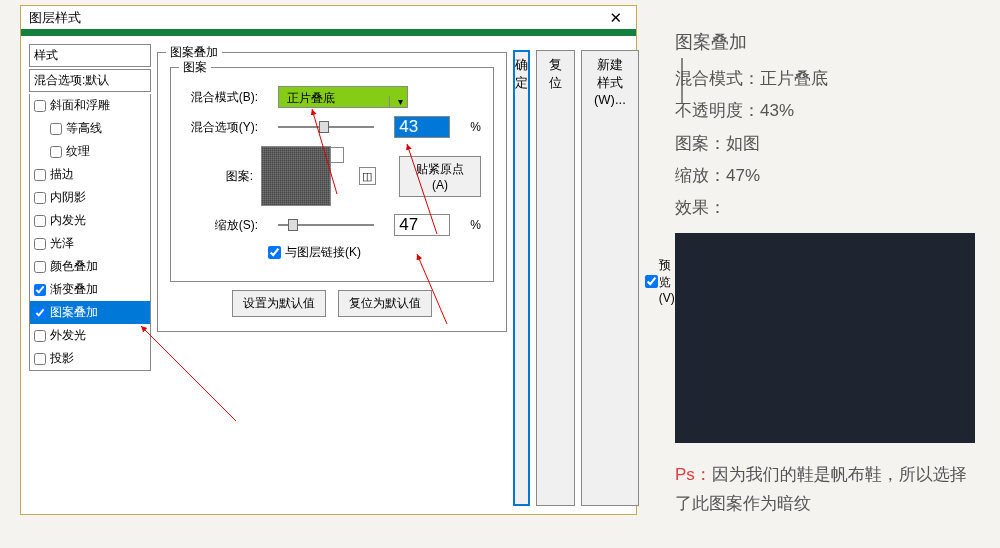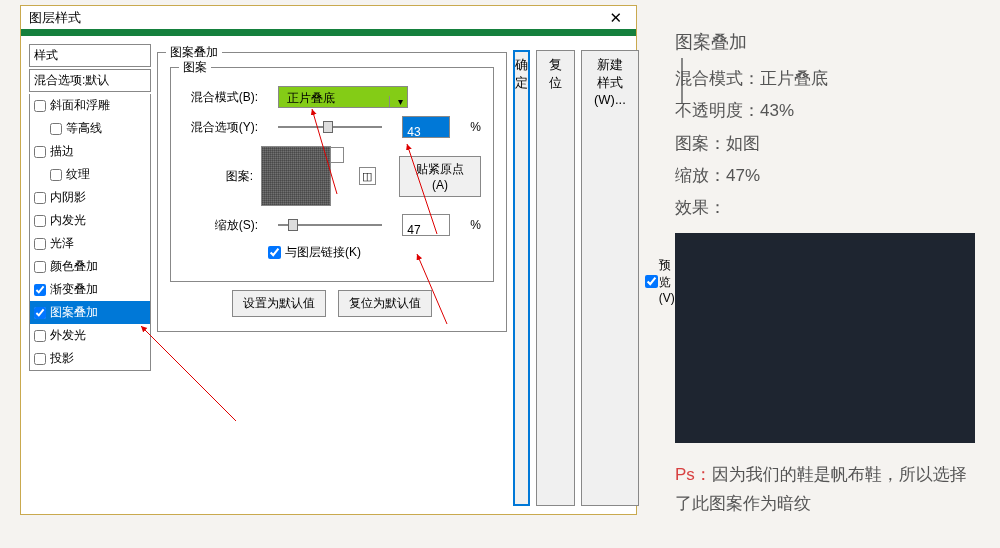--- a/index.html
+++ b/index.html
@@ -19,21 +19,21 @@
 .group-box { border: 1px solid #888; padding: 10px 12px 14px; margin-top: 8px; position: relative; }
 .group-label { position: absolute; top: -9px; left: 8px; background: #fff; padding: 0 4px; font-size: 12px; }
 .field-row { display: flex; align-items: center; gap: 20px; margin: 8px 0; font-size: 12px; }
 .field-label { width: 75px; text-align: right; }
 .combo { display: inline-flex; align-items: flex-end; border: 1px solid #888; height: 22px; background: #84cc16; }
 .combo span { padding: 0 8px; font-size: 12px; }
 .combo .chev { border-left: 1px solid #888; width: 18px; text-align: center; font-size: 10px; }
 .slider { flex: 1; height: 14px; position: relative; display: flex; align-items: center; }
 .slider-track { height: 2px; background: #888; width: 100%; }
 .slider-thumb { position: absolute; width: 10px; height: 12px; background: #ddd; border: 1px solid #666; top: 1px; }
-.num-input { border: 1px solid #888; width: 48px; height: 22px; padding: 8px 4px; font-size: 12px; }
+.num-input { border: 1px solid #888; width: 56px; height: 22px; padding: 0 4px; font-size: 17px; }
 .num-input.sel { background: #0078d7; color: #fff; }
 .pct { font-size: 12px; }
 .pattern-row { display: flex; align-items: center; gap: 8px; margin: 8px 0; }
 .pattern-swatch { width: 75px; height: 60px; border: 1px solid #888; background: repeating-linear-gradient(0deg, #888 0 1px, #aaa 1px 2px), repeating-linear-gradient(90deg, #888 0 1px, #aaa 1px 2px); background-blend-mode: multiply; position: relative; }
 .pattern-swatch::after { content: ""; position: absolute; right: -14px; top: 0; width: 12px; height: 14px; border: 1px solid #888; background: #fff; }
 .small-btn { border: 1px solid #888; background: #f0f0f0; font-size: 12px; padding: 4px 10px; cursor: pointer; }
 .newdoc-icon { width: 18px; height: 18px; border: 1px solid #888; background: #fff; display: inline-flex; align-items: center; justify-content: center; font-size: 11px; }
 .check-row { display: flex; align-items: center; gap: 4px; font-size: 12px; margin: 6px 0 6px 85px; }
 .btn-row { display: flex; gap: 12px; margin-top: 8px; justify-content: center; }
 .right-btns { width: 115px; display: flex; flex-direction: row; gap: 6px; padding-top: 6px; align-items: stretch; }
@@ -62,27 +62,27 @@
       <div class="blend-header">混合选项:默认</div>
       <div class="styles-list" id="styles-list">
           <div class="style-item">
             <input type="checkbox" style="">
             <span>斜面和浮雕</span>
           </div>
           <div class="style-item indent">
             <input type="checkbox" style="">
             <span>等高线</span>
           </div>
+          <div class="style-item indent">
+            <input type="checkbox" style="">
+            <span>纹理</span>
+          </div>
           <div class="style-item">
             <input type="checkbox" style="">
             <span>描边</span>
-          </div>
-          <div class="style-item indent">
-            <input type="checkbox" style="">
-            <span>纹理</span>
           </div>
           <div class="style-item">
             <input type="checkbox" style="">
             <span>内阴影</span>
           </div>
           <div class="style-item">
             <input type="checkbox" style="">
             <span>内发光</span>
           </div>
           <div class="style-item">

